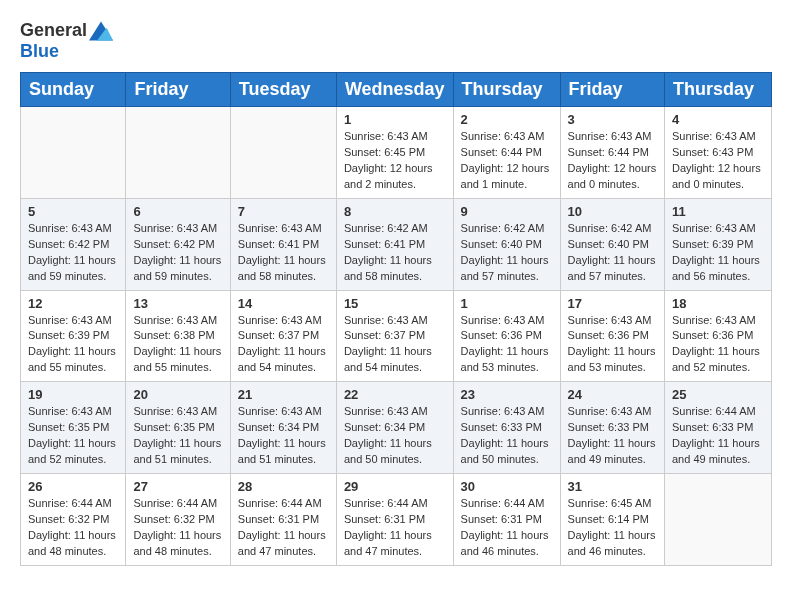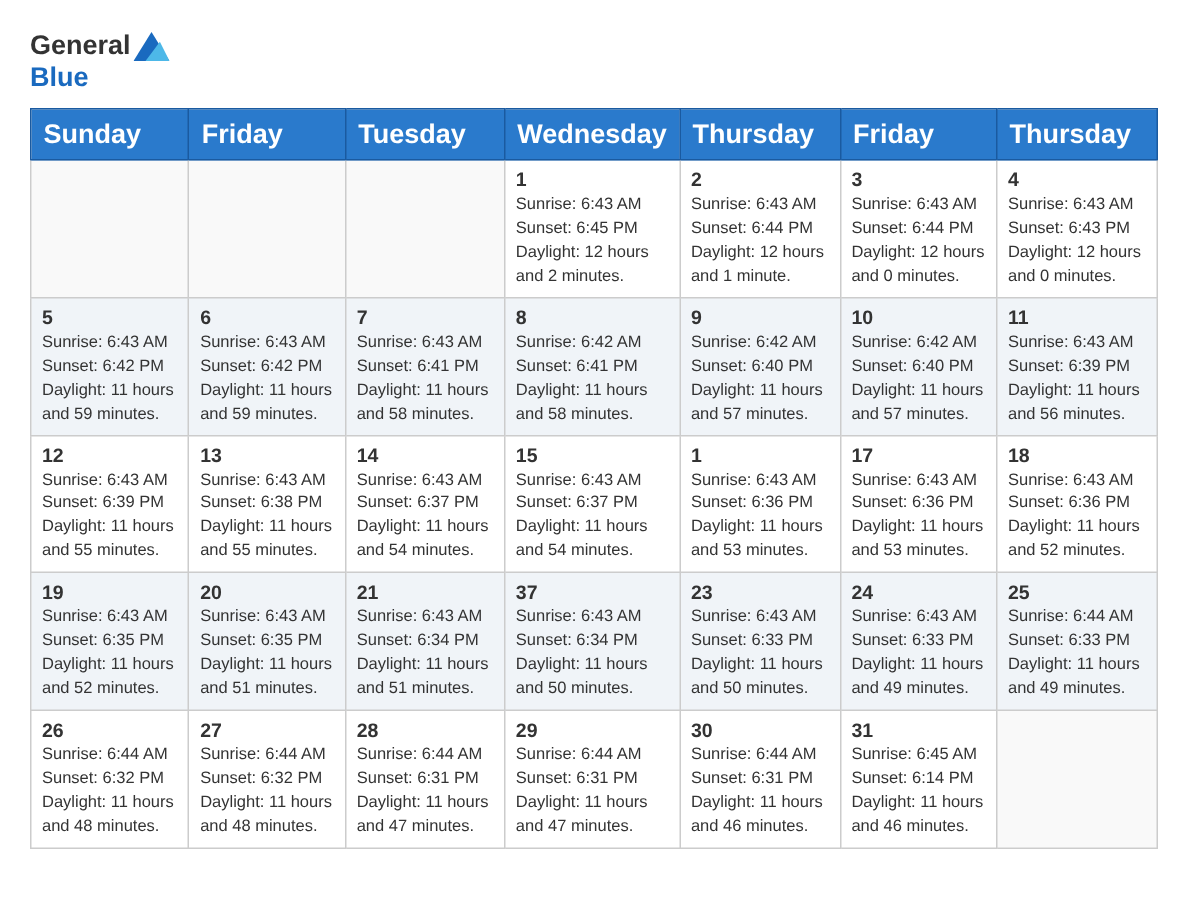--- a/index.html
+++ b/index.html
@@ -274,21 +274,21 @@
 and 51 minutes.</div>
         </td>
         <td>
           <span class="day-num">21</span>
           <div class="day-info" style="white-space: pre-line;">Sunrise: 6:43 AM
 Sunset: 6:34 PM
 Daylight: 11 hours
 and 51 minutes.</div>
         </td>
         <td>
-          <span class="day-num">37</span>
+          <span class="day-num">22</span>
           <div class="day-info" style="white-space: pre-line;">Sunrise: 6:43 AM
 Sunset: 6:34 PM
 Daylight: 11 hours
 and 50 minutes.</div>
         </td>
         <td>
           <span class="day-num">23</span>
           <div class="day-info" style="white-space: pre-line;">Sunrise: 6:43 AM
 Sunset: 6:33 PM
 Daylight: 11 hours

